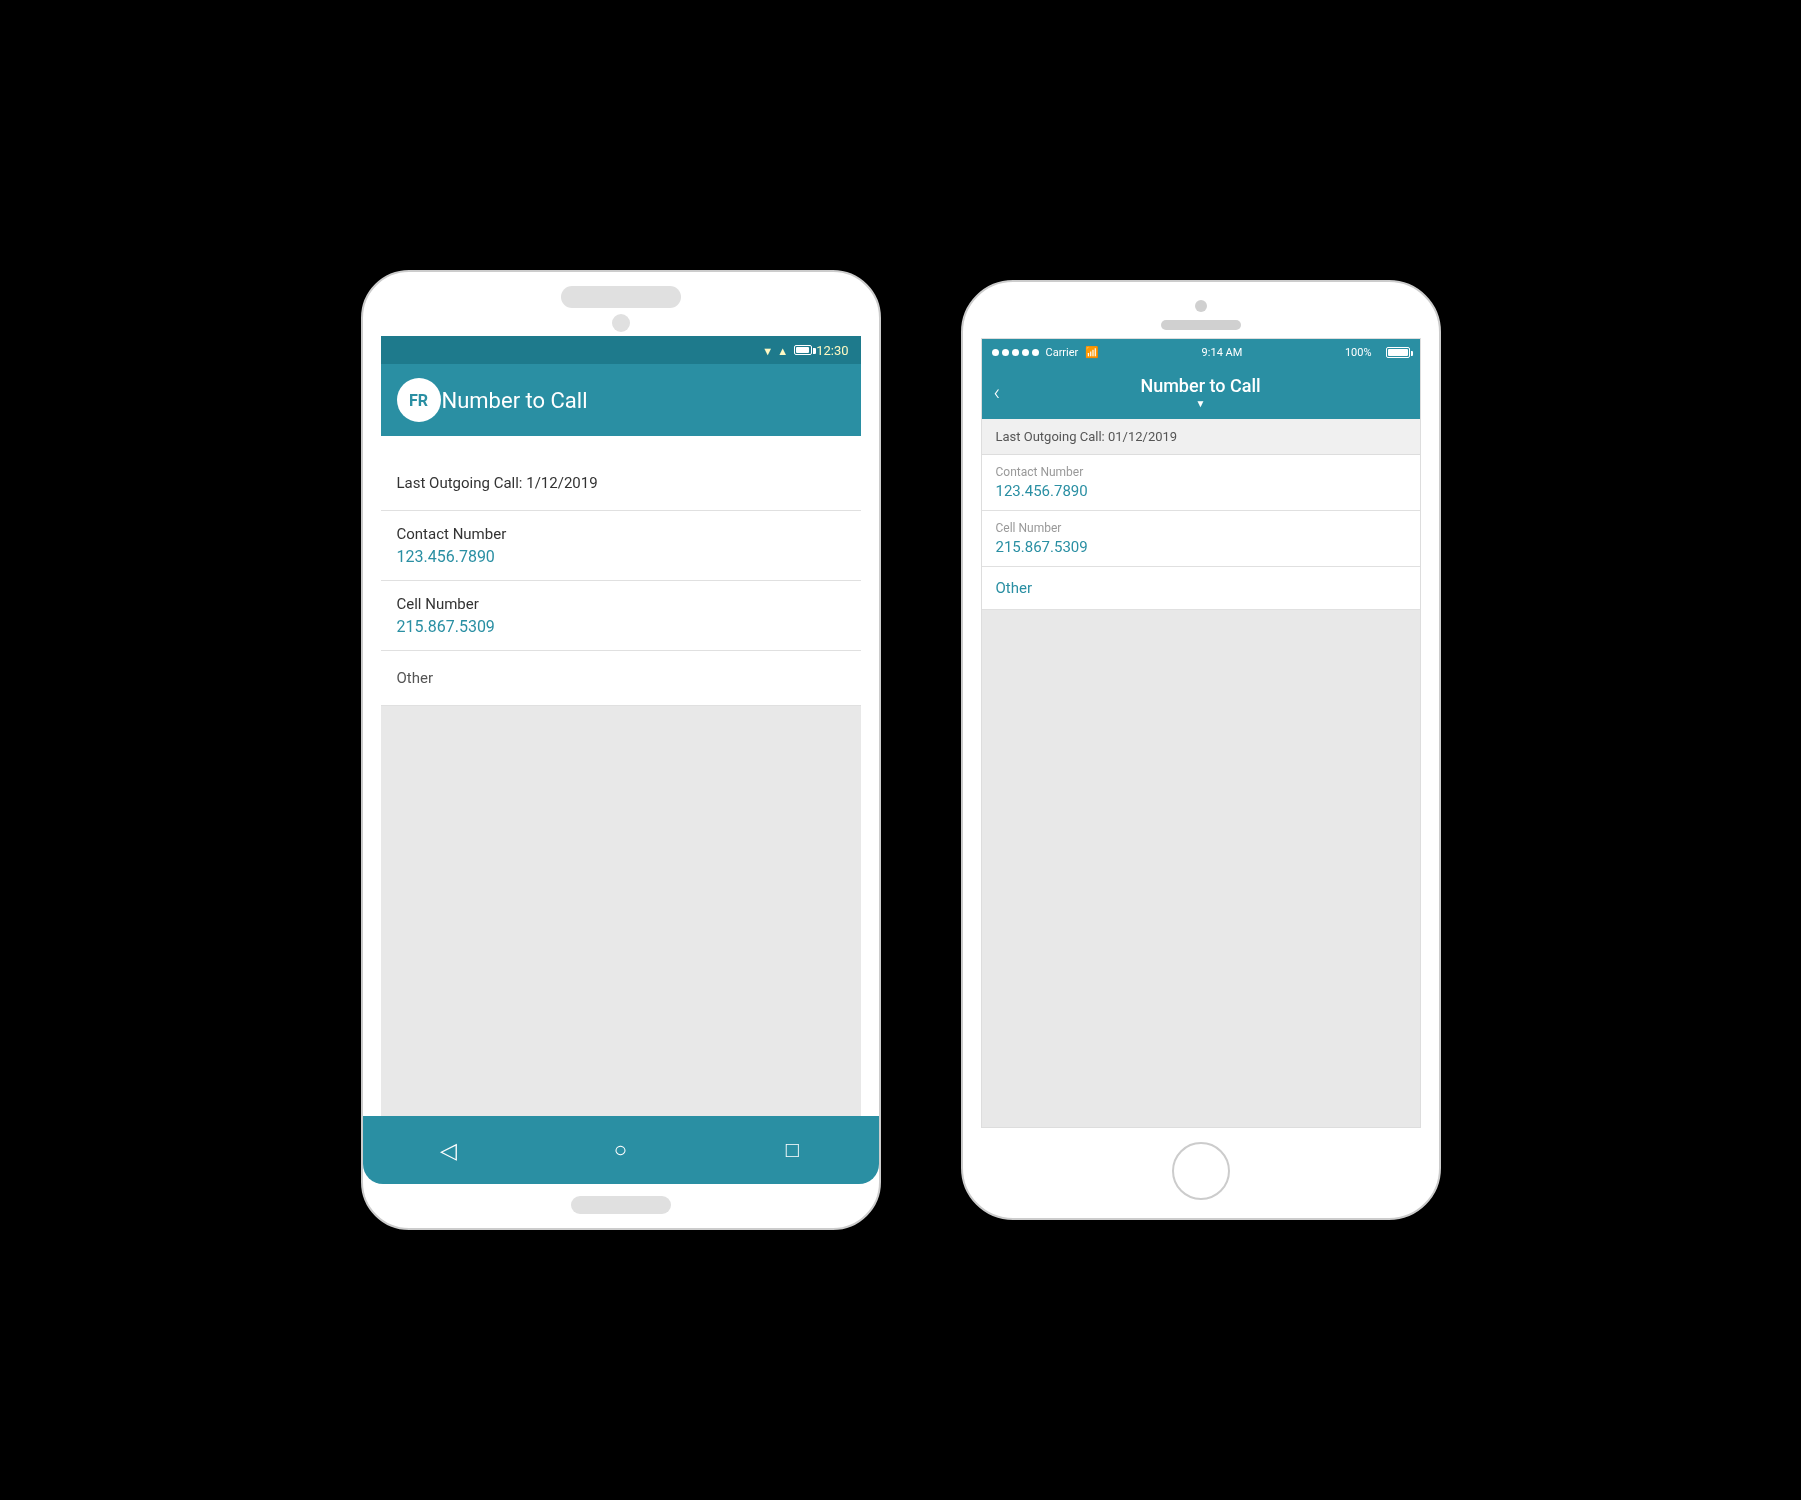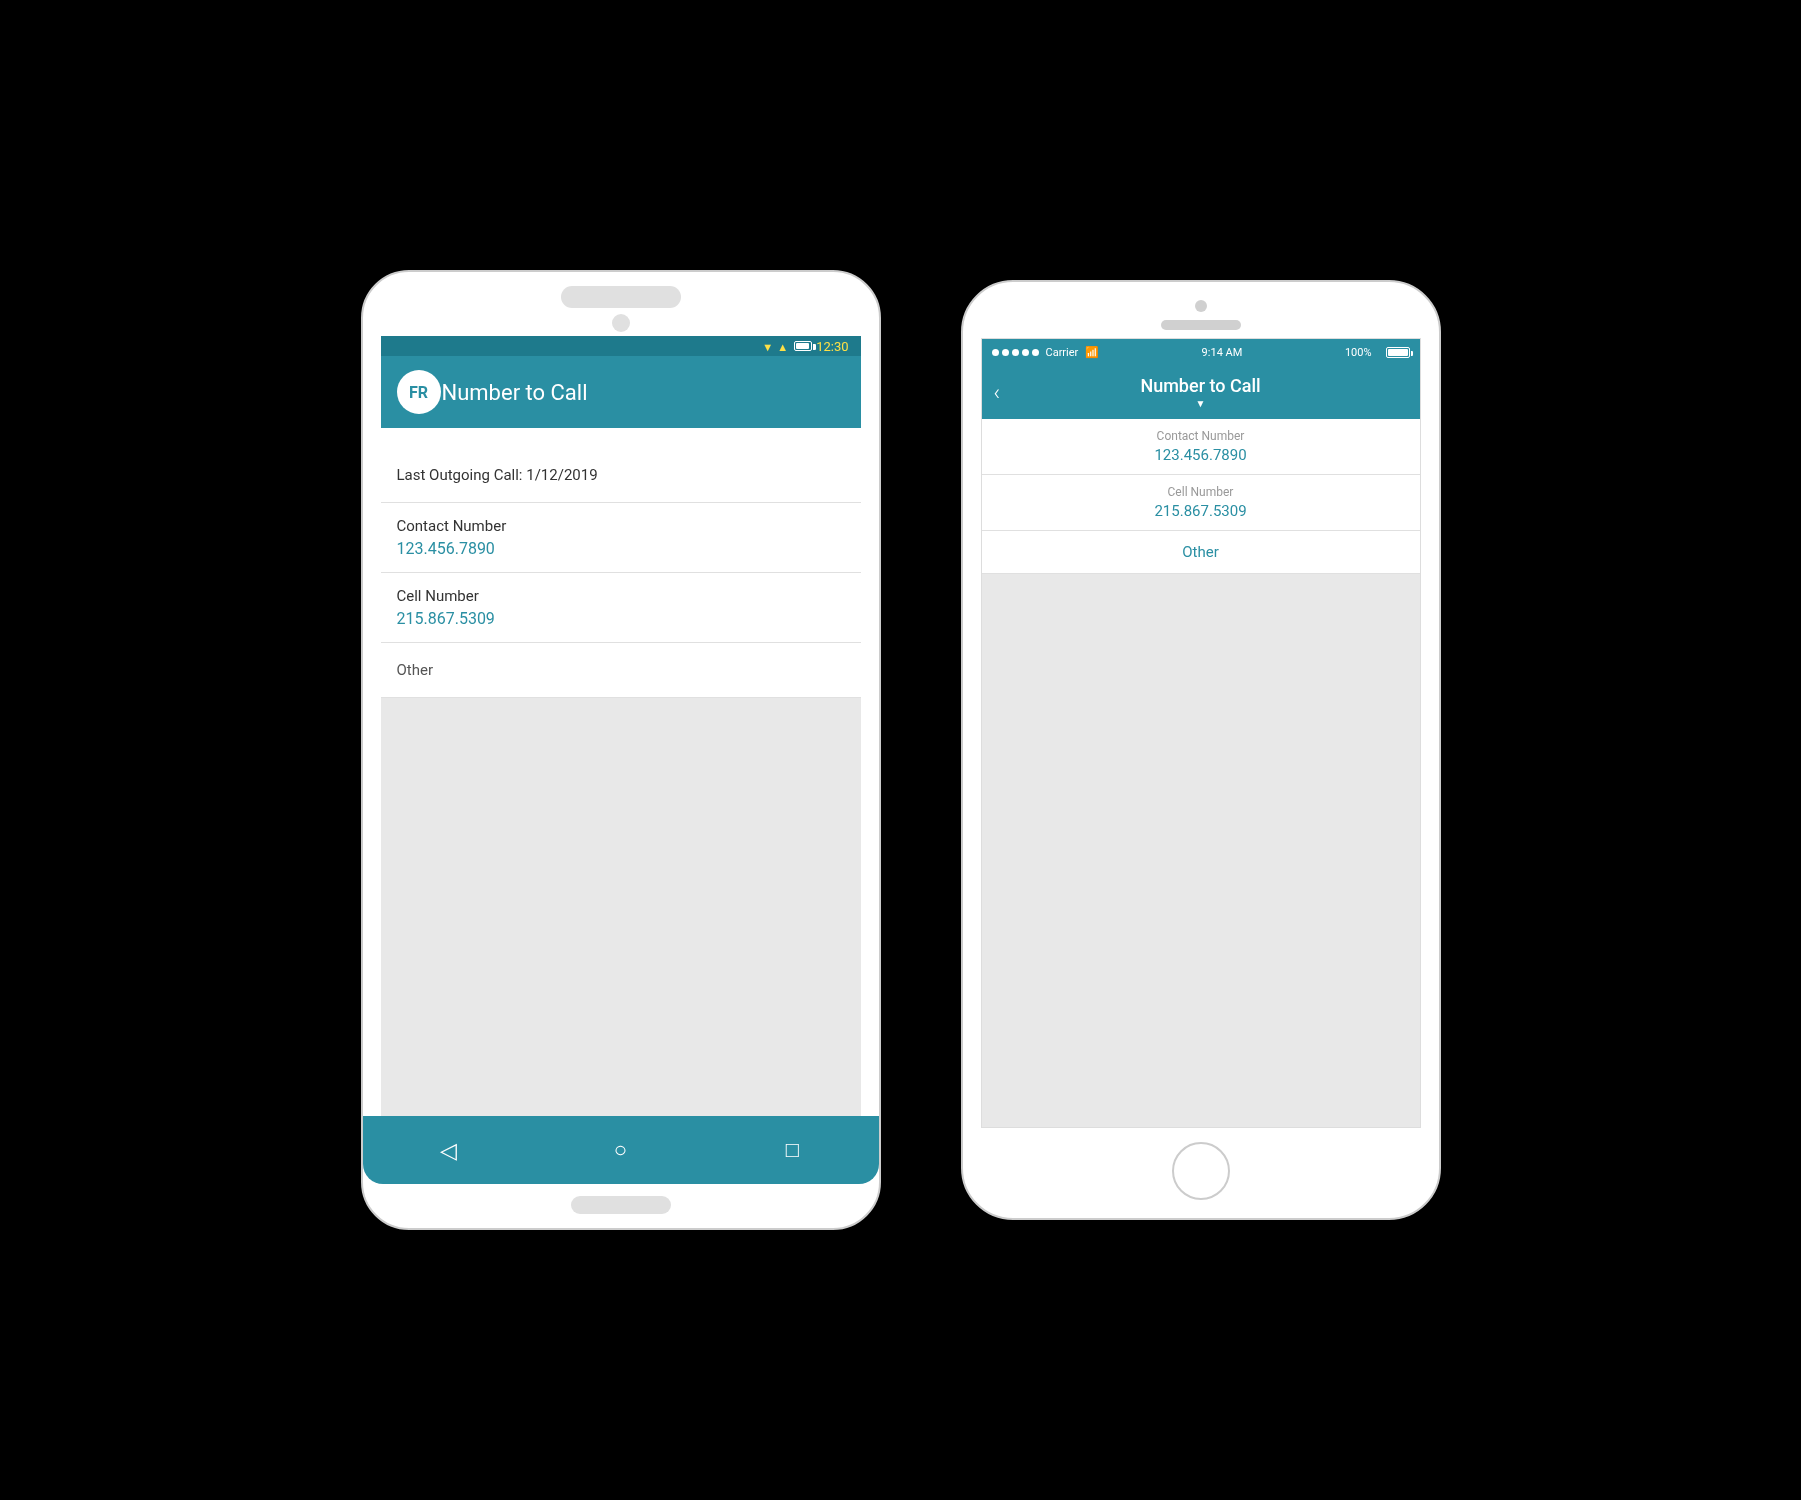--- a/index.html
+++ b/index.html
@@ -65,28 +65,28 @@
       flex: 1;
       background: #fff;
       overflow: hidden;
       display: flex;
       flex-direction: column;
       margin: 0 20px;
     }
 
     .android-status-bar {
       background: #1e7a8c;
-      color: #fde047;
+      color: #fef9c3;
       font-size: 13px;
       padding: 4px 12px;
       display: flex;
       justify-content: flex-end;
       align-items: center;
       gap: 6px;
-      height: 20px;
+      height: 28px;
     }
 
     .android-status-icons {
       display: flex;
       align-items: center;
       gap: 4px;
     }
 
     .android-header {
       background: #2a8fa3;
@@ -197,21 +197,20 @@
       width: 480px;
       height: 940px;
       background: #fff;
       border-radius: 52px;
       border: 2px solid #ccc;
       box-shadow: 0 4px 32px rgba(0,0,0,0.2);
       display: flex;
       flex-direction: column;
       align-items: center;
       position: relative;
-      text-align: center;
     }
 
     .ios-top-area {
       width: 100%;
       padding: 18px 0 8px;
       display: flex;
       flex-direction: column;
       align-items: center;
       gap: 8px;
     }
@@ -515,20 +514,23 @@
 
       <div class="ios-header">
         <span class="ios-back-btn">‹</span>
         <div class="ios-header-title-wrap">
           <span class="ios-header-title">Number to Call</span>
           <span class="ios-dropdown-arrow">▼</span>
         </div>
       </div>
 
       <div class="ios-content">
+        <div class="ios-last-call-row">
+          <span>Last Outgoing Call: 01/12/2019</span>
+        </div>
 
         <div class="ios-list-item">
           <div class="ios-list-label">Contact Number</div>
           <div class="ios-list-value">123.456.7890</div>
         </div>
 
         <div class="ios-list-item">
           <div class="ios-list-label">Cell Number</div>
           <div class="ios-list-value">215.867.5309</div>
         </div>

